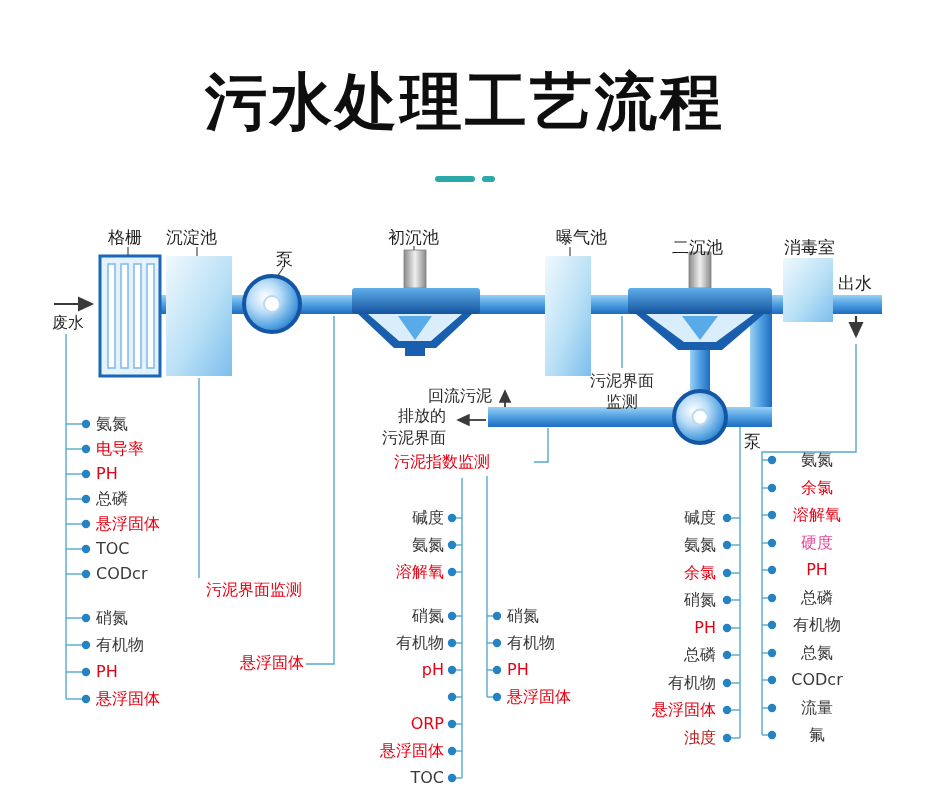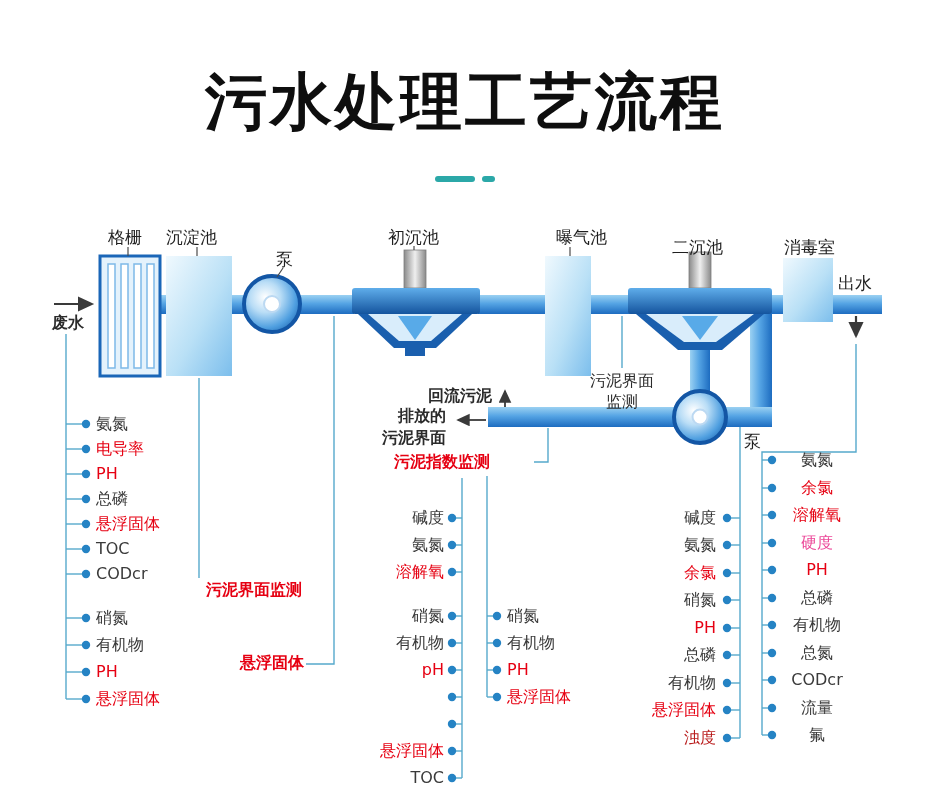--- a/index.html
+++ b/index.html
@@ -4,21 +4,21 @@
 <style>
   html,body{margin:0;padding:0;background:#fff;}
   body{font-family:"DejaVu Sans","Liberation Sans",sans-serif;}
   #stage{position:relative;width:930px;height:800px;background:#ffffff;overflow:hidden;}
   .title{position:absolute;top:60px;left:0;width:100%;text-align:center;font-size:62px;font-weight:900;color:#0e0e0e;letter-spacing:3px;z-index:3;}
   .divider{position:absolute;top:176px;left:50%;transform:translateX(-50%);display:flex;gap:7px;align-items:center;z-index:3;}
   .divider .bar-long{width:40px;height:6px;border-radius:3px;background:var(--divider,#2ba8a8);display:inline-block;}
   .divider .bar-short{width:13px;height:6px;border-radius:3px;background:var(--divider,#2ba8a8);display:inline-block;}
   svg#diagram-svg{position:absolute;left:0;top:0;z-index:1;}
   .lbl{position:absolute;font-size:17px;font-weight:500;color:#1f1f1f;white-space:nowrap;z-index:3;}
-  .ann{position:absolute;font-size:16px;font-weight:700;color:#2b2b2b;white-space:nowrap;z-index:3;}
+  .ann{position:absolute;font-size:16px;font-weight:400;color:#2b2b2b;white-space:nowrap;z-index:3;}
   .red{color:var(--red,#e60012);}
   .mon{position:absolute;font-size:16px;font-weight:500;white-space:nowrap;z-index:3;height:22px;line-height:22px;}
   .interface-block{position:absolute;left:584px;top:370px;width:76px;text-align:center;font-size:16px;font-weight:500;color:#2b2b2b;line-height:21px;z-index:3;}
 </style>
 </head>
 <body>
 
 <div id="stage">
 
   <div class="title">污水处理工艺流程</div>
@@ -264,20 +264,21 @@
     <div class="mon" style="top: 607px; left: 96px; color: rgb(58, 58, 58);">硝氮</div>
     <div class="mon" style="top: 634px; left: 96px; color: rgb(58, 58, 58);">有机物</div>
     <div class="mon" style="top: 661px; left: 96px; color: rgb(230, 0, 18);">PH</div>
     <div class="mon" style="top: 688px; left: 96px; color: rgb(230, 0, 18);">悬浮固体</div>
     <div class="mon" style="top: 507px; left: 294px; width: 150px; text-align: right; color: rgb(58, 58, 58);">碱度</div>
     <div class="mon" style="top: 534px; left: 294px; width: 150px; text-align: right; color: rgb(58, 58, 58);">氨氮</div>
     <div class="mon" style="top: 561px; left: 294px; width: 150px; text-align: right; color: rgb(230, 0, 18);">溶解氧</div>
     <div class="mon" style="top: 605px; left: 294px; width: 150px; text-align: right; color: rgb(58, 58, 58);">硝氮</div>
     <div class="mon" style="top: 632px; left: 294px; width: 150px; text-align: right; color: rgb(58, 58, 58);">有机物</div>
     <div class="mon" style="top: 659px; left: 294px; width: 150px; text-align: right; color: rgb(230, 0, 18);">pH</div>
+    <div class="mon" style="top: 713px; left: 294px; width: 150px; text-align: right; color: rgb(230, 0, 18);">ORP</div>
     <div class="mon" style="top: 740px; left: 294px; width: 150px; text-align: right; color: rgb(230, 0, 18);">悬浮固体</div>
     <div class="mon" style="top: 767px; left: 294px; width: 150px; text-align: right; color: rgb(58, 58, 58);">TOC</div>
     <div class="mon" style="top: 605px; left: 507px; color: rgb(58, 58, 58);">硝氮</div>
     <div class="mon" style="top: 632px; left: 507px; color: rgb(58, 58, 58);">有机物</div>
     <div class="mon" style="top: 659px; left: 507px; color: rgb(230, 0, 18);">PH</div>
     <div class="mon" style="top: 686px; left: 507px; color: rgb(230, 0, 18);">悬浮固体</div>
     <div class="mon" style="top: 507px; left: 566px; width: 150px; text-align: right; color: rgb(58, 58, 58);">碱度</div>
     <div class="mon" style="top: 534px; left: 566px; width: 150px; text-align: right; color: rgb(58, 58, 58);">氨氮</div>
     <div class="mon" style="top: 562px; left: 566px; width: 150px; text-align: right; color: rgb(230, 0, 18);">余氯</div>
     <div class="mon" style="top: 589px; left: 566px; width: 150px; text-align: right; color: rgb(58, 58, 58);">硝氮</div>

